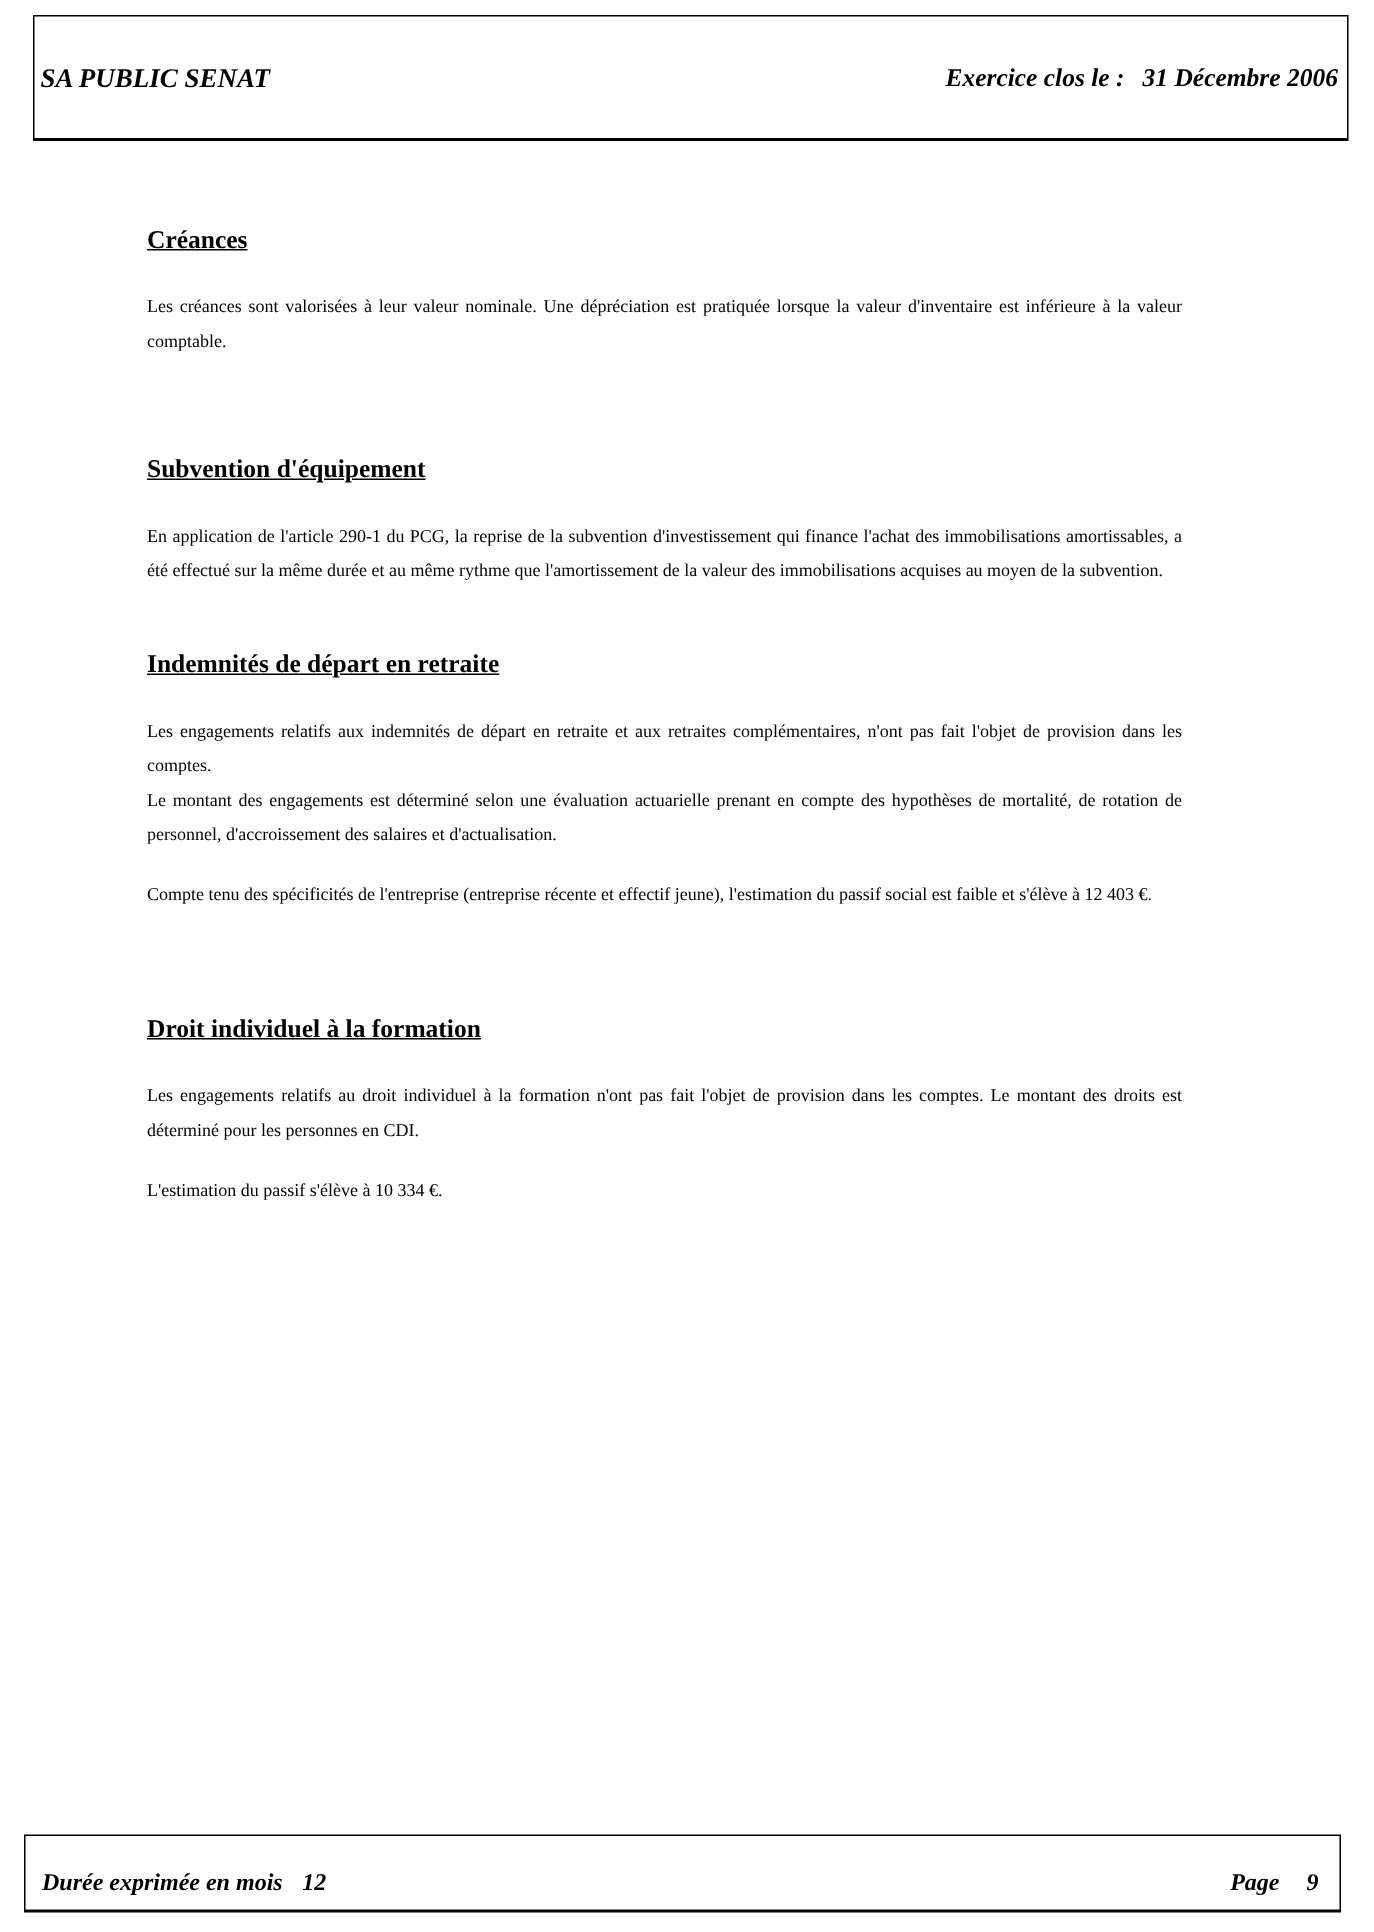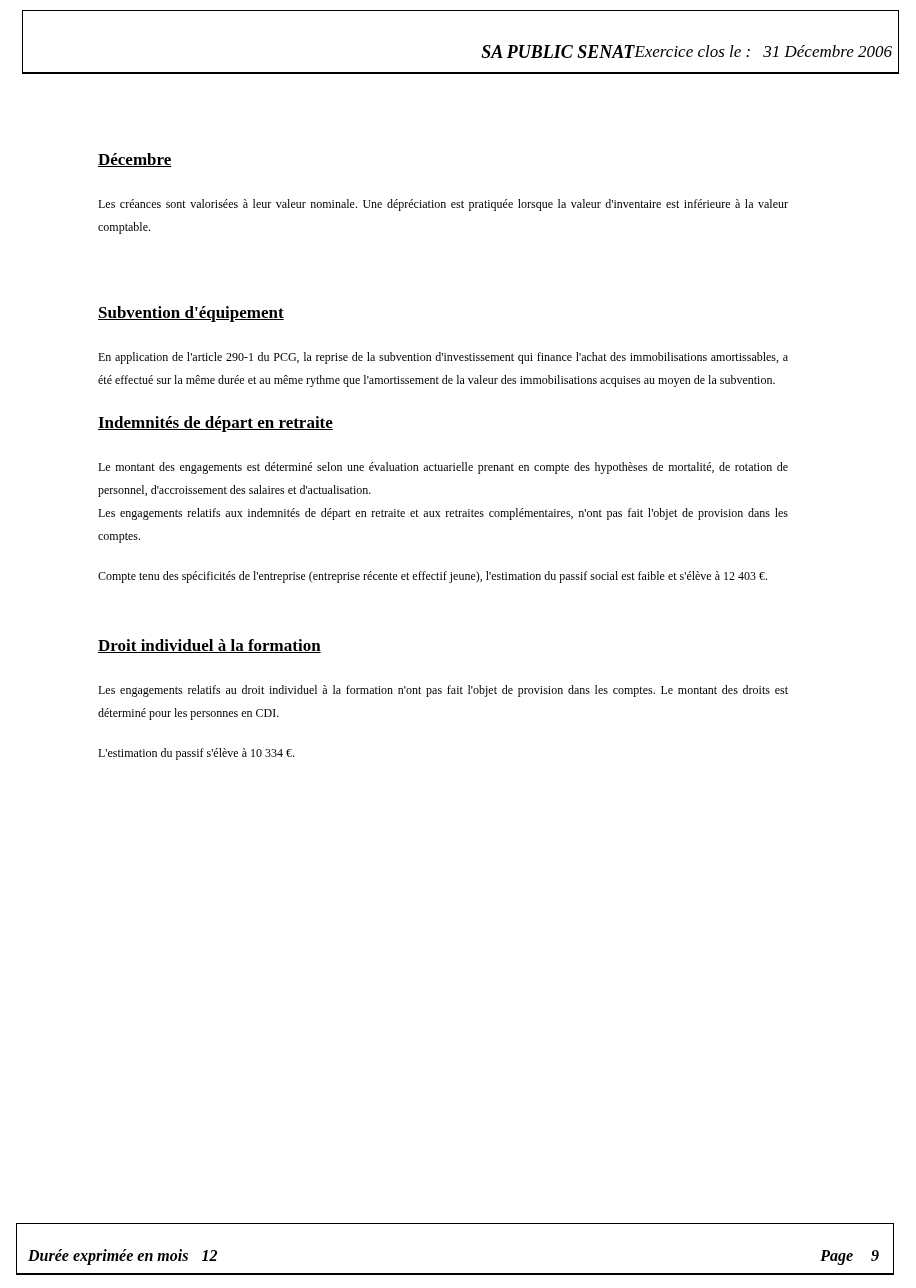--- a/index.html
+++ b/index.html
@@ -16,56 +16,56 @@
     color: #000000;
     overflow: hidden;
   }
 
   
   .header-box {
     position: absolute;
     left: 22px;
     top: 10px;
     width: 877px;
-    height: 64px;
+    height: 84px;
     border: 1px solid #000000;
     border-bottom-width: 2px;
     box-sizing: border-box;
     display: flex;
-    justify-content: flex-end;
+    justify-content: space-between;
     align-items: flex-start;
     padding: 31px 6px 16px 4px;
   }
   .header-company {
     font-size: 18px;
     font-weight: bold;
     font-style: italic;
     white-space: nowrap;
   }
   .header-exercise {
     font-size: 17px;
-    font-weight: normal;
+    font-weight: bold;
     font-style: italic;
     white-space: nowrap;
   }
   .header-exercise .date {
     margin-left: 12px;
   }
 
   
   .doc-body {
     position: absolute;
     left: 98px;
     top: 149px;
     width: 690px;
   }
   .section { margin: 0 0 48px 0; }
   .section:nth-of-type(1) { margin-bottom: 63px; }
-  .section:nth-of-type(2) { margin-bottom: 20px; }
-  .section:nth-of-type(3) { margin-bottom: 47px; }
+  .section:nth-of-type(2) { margin-bottom: 40px; }
+  .section:nth-of-type(3) { margin-bottom: 67px; }
   .section-title {
     font-size: 17px;
     font-weight: bold;
     text-decoration: underline;
     line-height: 22px;
     margin: 0 0 22px 0;
   }
   .block + .block { margin-top: 17px; }
   .para {
     margin: 0;
@@ -106,36 +106,36 @@
   <div class="header-box">
     <span class="header-company">SA PUBLIC SENAT</span>
     <span class="header-exercise">
       <span>Exercice clos le :</span><span class="date">31 Décembre 2006</span>
     </span>
   </div>
 
   <div class="doc-body">
 
   <section class="section">
-        <h2 class="section-title">Décembre</h2>
+        <h2 class="section-title">Créances</h2>
         <div class="block">
           <p class="para">Les créances sont valorisées à leur valeur nominale. Une dépréciation est pratiquée lorsque la valeur d'inventaire est inférieure à la valeur comptable.</p>
         </div>
       </section>
       <section class="section">
         <h2 class="section-title">Subvention d'équipement</h2>
         <div class="block">
           <p class="para">En application de l'article 290-1 du PCG, la reprise de la subvention d'investissement qui finance l'achat des immobilisations amortissables, a été effectué sur la même durée et au même rythme que l'amortissement de la valeur des immobilisations acquises au moyen de la subvention.</p>
         </div>
       </section>
       <section class="section">
         <h2 class="section-title">Indemnités de départ en retraite</h2>
         <div class="block">
+          <p class="para">Les engagements relatifs aux indemnités de départ en retraite et aux retraites complémentaires, n'ont pas fait l'objet de provision dans les comptes.</p>
           <p class="para">Le montant des engagements est déterminé selon une évaluation actuarielle prenant en compte des hypothèses de mortalité, de rotation de personnel, d'accroissement des salaires et d'actualisation.</p>
-          <p class="para">Les engagements relatifs aux indemnités de départ en retraite et aux retraites complémentaires, n'ont pas fait l'objet de provision dans les comptes.</p>
         </div>
         <div class="block">
           <p class="para">Compte tenu des spécificités de l'entreprise (entreprise récente et effectif jeune), l'estimation du passif social est faible et s'élève à 12 403 €.</p>
         </div>
       </section>
       <section class="section">
         <h2 class="section-title">Droit individuel à la formation</h2>
         <div class="block">
           <p class="para">Les engagements relatifs au droit individuel à la formation n'ont pas fait l'objet de provision dans les comptes. Le montant des droits est déterminé pour les personnes en CDI.</p>
         </div>

